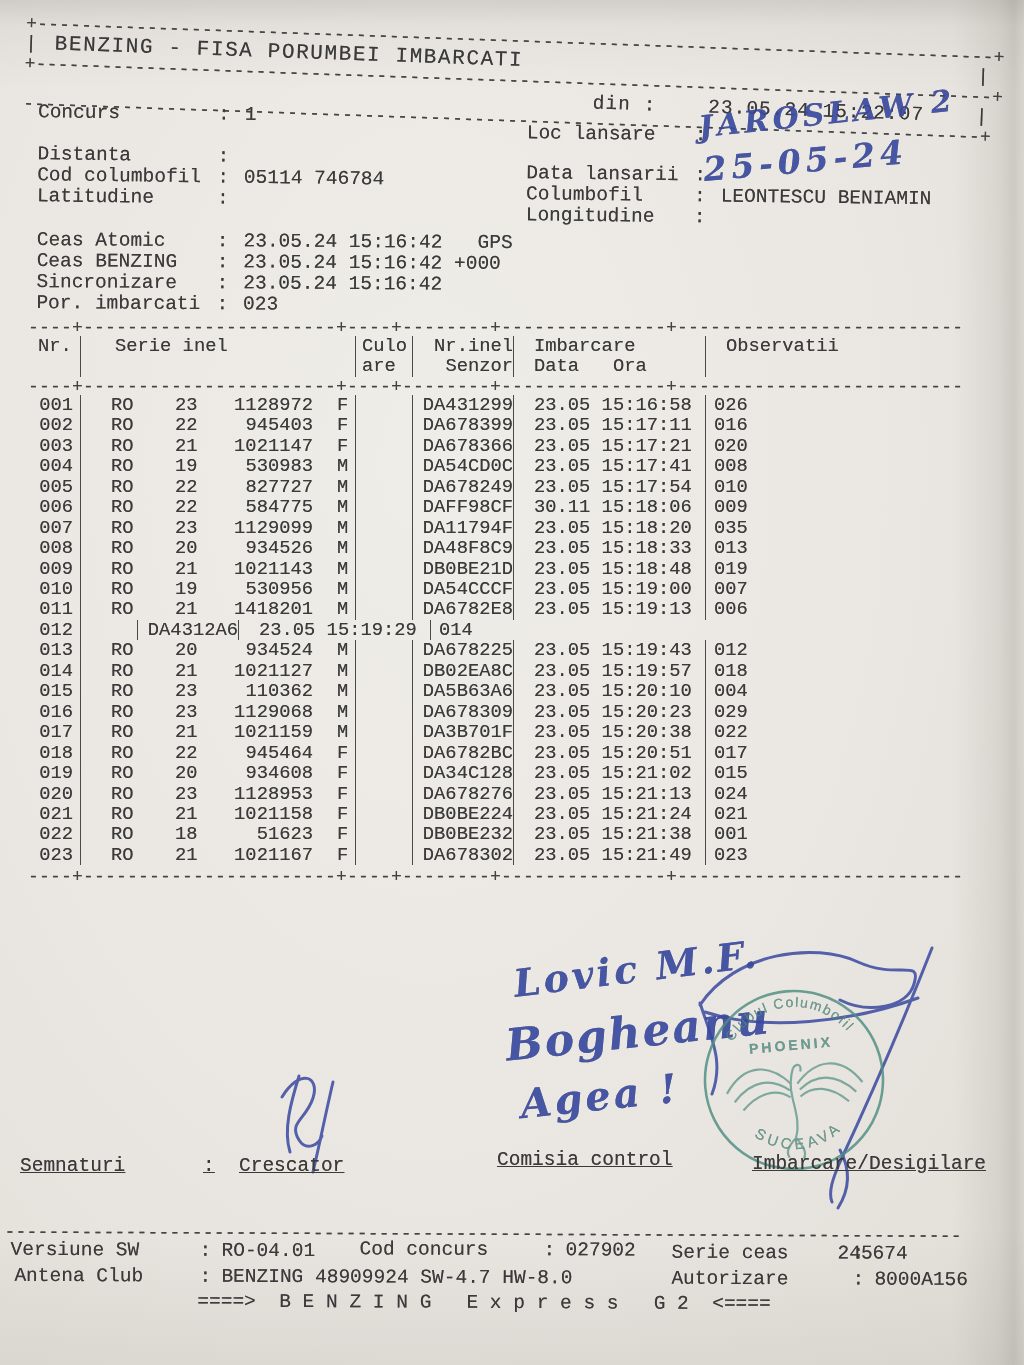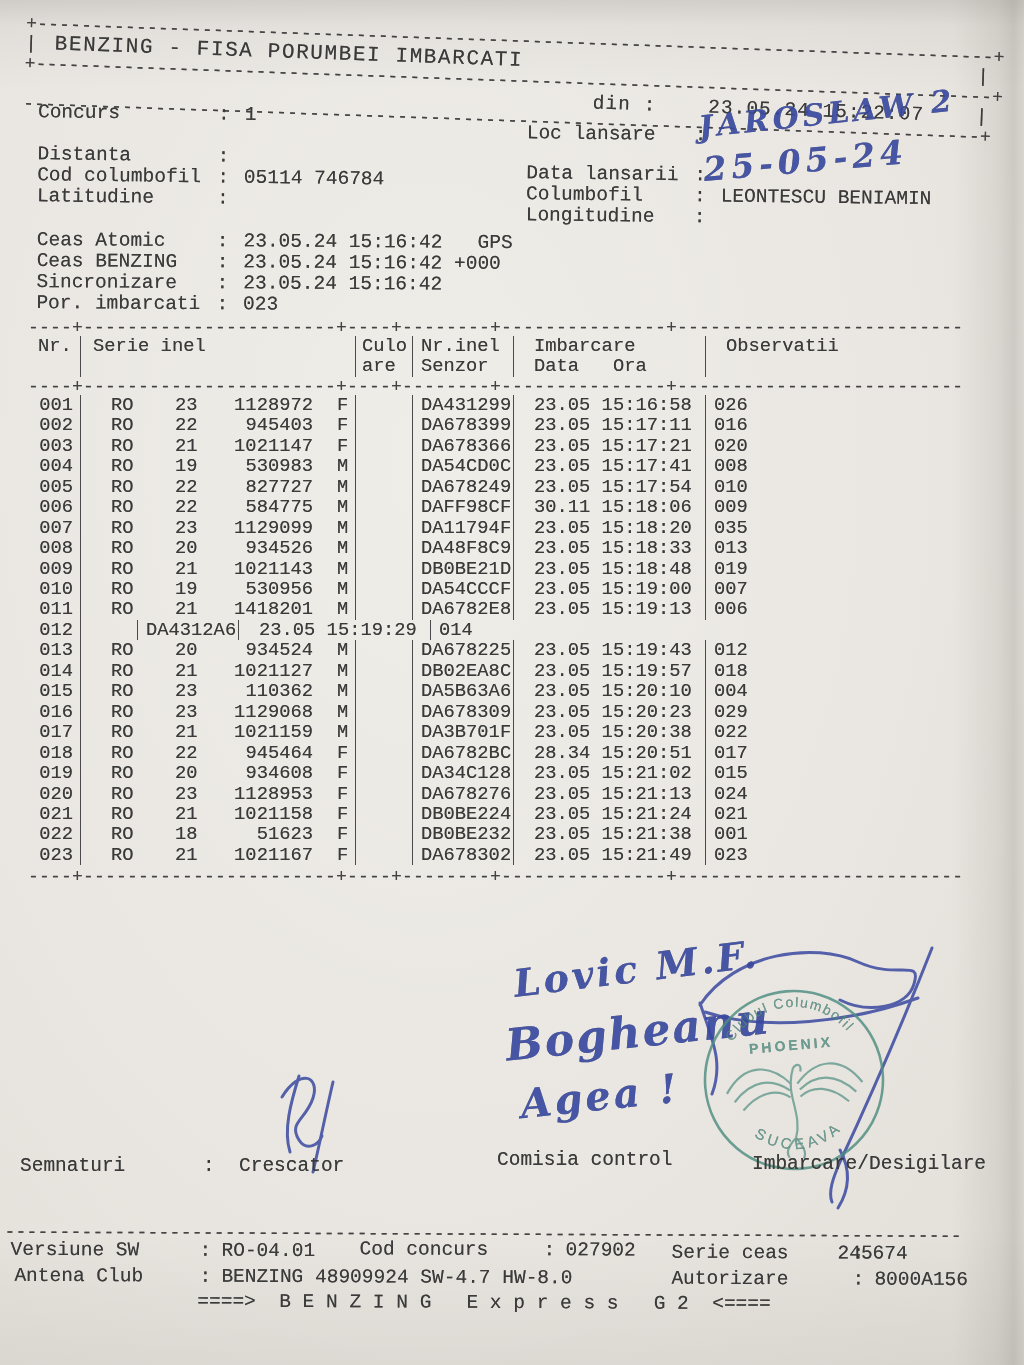--- a/index.html
+++ b/index.html
@@ -39,32 +39,32 @@
         font-style:italic;font-weight:bold;white-space:pre;opacity:.92;}
 
   
   .table{left:28px;top:320px;width:970px;font-size:18.8px;}
   .trow{display:flex;line-height:20.45px;white-space:pre;}
   .cell{box-sizing:border-box;}
   .bl{border-left:1.6px solid #4a4a4a;}
   .c-nr{width:52px;text-align:right;padding-right:7px;}
   .c-serie{width:275px;}
   .c-culo{width:57px;padding-left:6px;}
-  .c-senz{width:101px;padding-left:8px;}
+  .c-senz{width:101px;padding-left:8px;text-align:right;}
   .c-imb{width:192px;padding-left:20px;}
   .c-obs{width:290px;padding-left:8px;border-right:none;}
   .s-country{display:inline-block;margin-left:30px;width:26px;}
   .s-year{display:inline-block;margin-left:38px;width:26px;}
   .s-number{display:inline-block;width:112px;text-align:right;}
   .s-sex{display:inline-block;margin-left:24px;}
-  .th-pad{padding-left:12px;}
+  .th-pad{padding-left:34px;}
   .rule-gap{margin-top:2px;}
 
   
-  .siglabel{position:absolute;font-size:19.5px;white-space:pre;}
+  .siglabel{position:absolute;font-size:19.5px;white-space:pre;text-decoration:underline;}
 
   
   .footer{left:0;top:0;width:1024px;transform:rotate(.25deg);}
   .fspan{position:absolute;font-size:19.5px;white-space:pre;}
 
   svg text{font-family:"Liberation Sans","DejaVu Sans",sans-serif;}
   .stamp-wrap{left:698px;top:982px;width:192px;height:196px;transform:rotate(-5deg);opacity:.82;}
   .penlayer{left:0;top:0;width:1024px;height:1365px;pointer-events:none;}
 </style>
 </head>
@@ -289,21 +289,21 @@
       <div class="cell c-culo bl"></div>
       <div class="cell c-senz bl r-senz">DA3B701F</div>
       <div class="cell c-imb bl r-imb">23.05 15:20:38</div>
       <div class="cell c-obs bl r-obs">022</div>
     </div>
         <div class="trow">
       <div class="cell c-nr r-nr">018</div>
       <div class="cell c-serie bl"><span class="s-country">RO</span><span class="s-year">22</span><span class="s-number">945464</span><span class="s-sex">F</span></div>
       <div class="cell c-culo bl"></div>
       <div class="cell c-senz bl r-senz">DA6782BC</div>
-      <div class="cell c-imb bl r-imb">28.34 15:20:51</div>
+      <div class="cell c-imb bl r-imb">23.05 15:20:51</div>
       <div class="cell c-obs bl r-obs">017</div>
     </div>
         <div class="trow">
       <div class="cell c-nr r-nr">019</div>
       <div class="cell c-serie bl"><span class="s-country">RO</span><span class="s-year">20</span><span class="s-number">934608</span><span class="s-sex">F</span></div>
       <div class="cell c-culo bl"></div>
       <div class="cell c-senz bl r-senz">DA34C128</div>
       <div class="cell c-imb bl r-imb">23.05 15:21:02</div>
       <div class="cell c-obs bl r-obs">015</div>
     </div>

